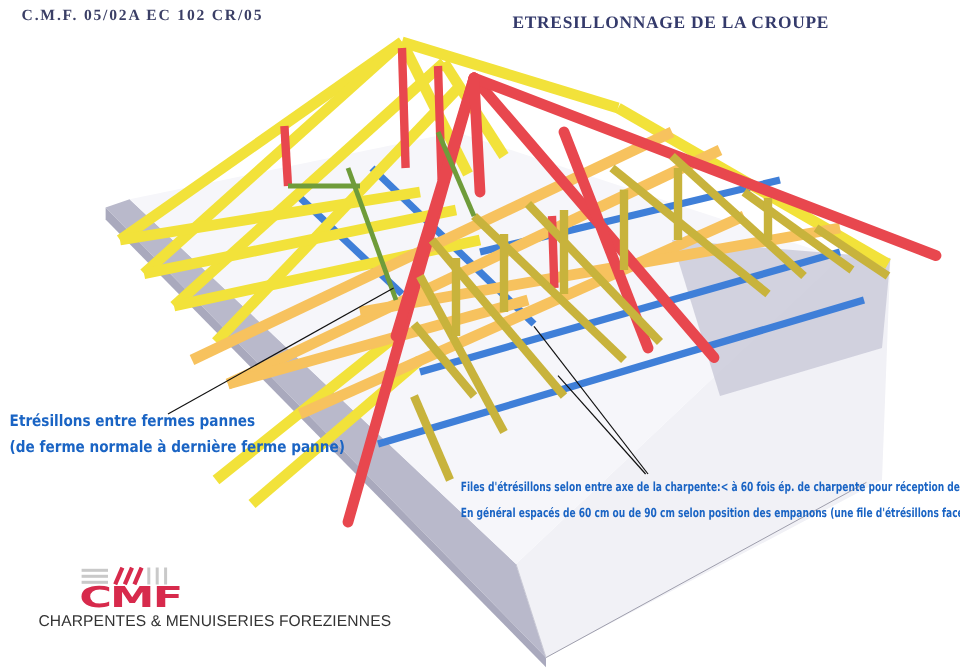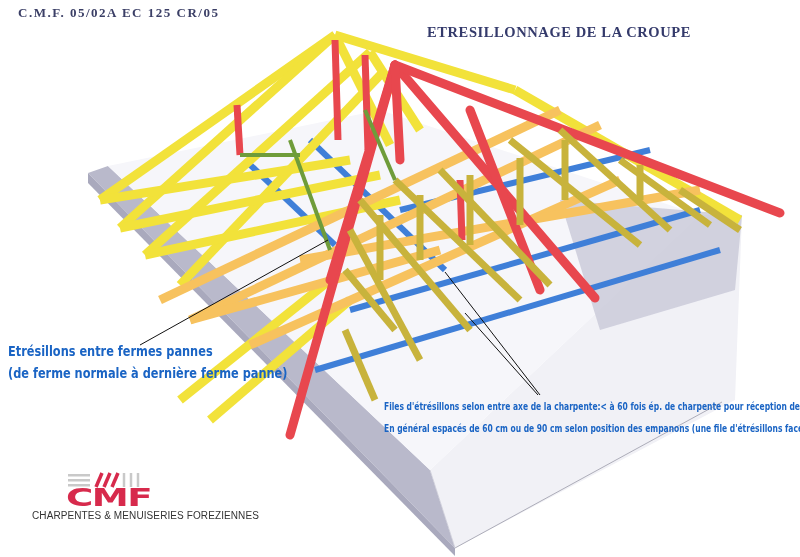--- a/index.html
+++ b/index.html
@@ -1,30 +1,30 @@
 <!DOCTYPE html>
 <html><head>
   <meta charset="utf-8">
   <style>
     html, body { margin: 0; padding: 0; background: #ffffff; }
     body { width: 800px; height: 557px; position: relative; overflow: hidden; font-family: "Liberation Sans", sans-serif; }
     .ref { position: absolute; left: 18px; top: 5px; font-family: "Liberation Serif", serif; font-weight: bold; font-size: 13px; letter-spacing: 1.5px; color: #3b3f66; }
-    .title { position: absolute; left: 427px; top: 24px; font-family: "Liberation Serif", serif; font-weight: bold; font-size: 14.5px; letter-spacing: 0.6px; color: #343a6b; }
+    .title { position: absolute; left: 427px; top: 11px; font-family: "Liberation Serif", serif; font-weight: bold; font-size: 14.5px; letter-spacing: 0.6px; color: #343a6b; }
     svg.drawing { position: absolute; left: 0; top: 0; }
     .note { position: absolute; font-family: "DejaVu Sans", sans-serif; font-weight: bold; color: #1a64c4; white-space: nowrap; transform-origin: left top; }
     .note-left { left: 8px; top: 341px; font-size: 13.2px; line-height: 22px; transform: scaleX(0.86); }
     .note-right { left: 384px; top: 395px; font-size: 10.5px; line-height: 22px; transform: scaleX(0.72); }
     .logo { position: absolute; left: 32px; top: 472px; width: 160px; height: 50px; }
     .logo-cmf { position: absolute; left: 34px; top: 12px; font-family: "DejaVu Sans", sans-serif; font-weight: bold; font-size: 24px; color: #d72a4c; letter-spacing: -1px; transform: scaleX(1.55); transform-origin: left top; }
-    .logo-tag { position: absolute; left: 0; top: 38px; font-family: "Liberation Sans", sans-serif; font-size: 10px; color: #333; white-space: nowrap; letter-spacing: 0.1px; }
+    .logo-tag { position: absolute; left: 0; top: 38px; font-family: "Liberation Sans", sans-serif; font-size: 13px; color: #333; white-space: nowrap; letter-spacing: 0.1px; }
   </style>
 </head>
 <body>
 
-<div class="ref">C.M.F. 05/02A EC 125 CR/05</div>
+<div class="ref">C.M.F. 05/02A EC 102 CR/05</div>
 <div class="title">ETRESILLONNAGE DE LA CROUPE</div>
 
 <svg class="drawing" width="800" height="557" viewBox="0 0 800 557">
 
   <g>
     <polygon points="88,173 108,166 430,470 455,548" fill="#b9b9cb"></polygon>
     <polygon points="88,173 455,548 455,556 88,183" fill="#a9a9bd"></polygon>
     <polygon points="430,470 455,548 735,400 742,215 700,215" fill="#f1f1f6"></polygon>
     <polygon points="108,166 430,470 700,215 380,110" fill="#f6f6fa"></polygon>
     <line x1="455" y1="548" x2="722" y2="402" stroke="#9a9aa8" stroke-width="0.8"></line>

